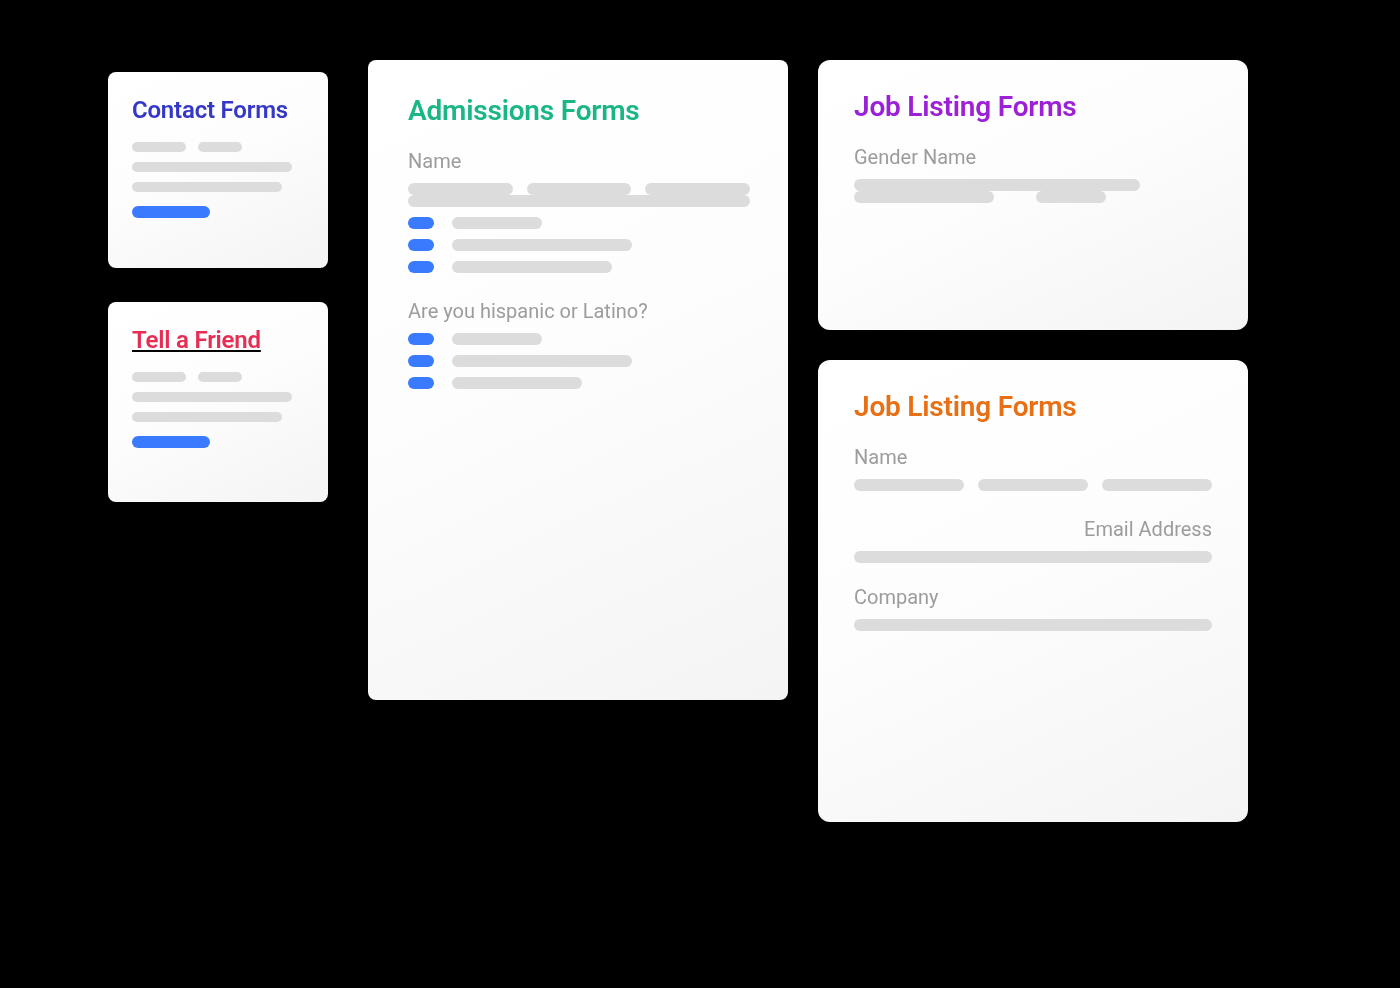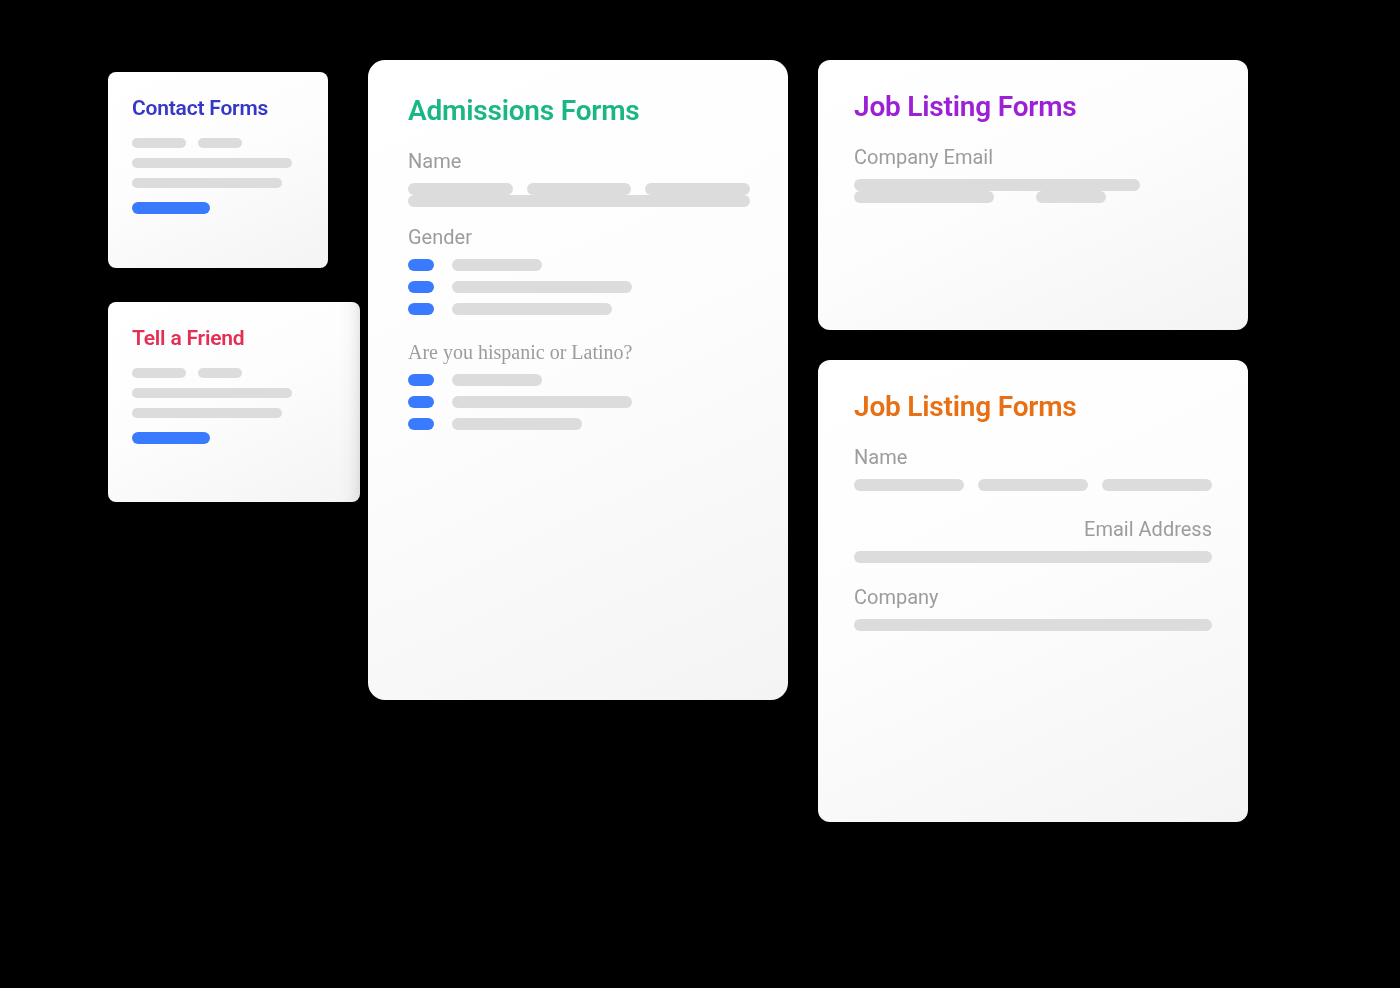--- a/index.html
+++ b/index.html
@@ -15,21 +15,21 @@
     height: 988px;
   }
   .card {
     position: absolute;
     background: linear-gradient(155deg, #ffffff 0%, #fdfdfd 45%, #f4f4f4 100%);
     border-radius: 10px;
     box-shadow: 0 8px 24px rgba(0,0,0,0.35);
     padding: 28px 30px 30px 30px;
   }
   .card-title {
-    font-size: 21px;
+    font-size: 24px;
     font-weight: 600;
     margin-bottom: 18px;
     letter-spacing: -0.2px;
   }
   .card-title.big {
     font-size: 28px;
     margin-bottom: 22px;
   }
   .field-label {
     color: #9c9c9c;
@@ -52,24 +52,24 @@
   }
   .btn-chip {
     background: #3a7afe;
     border-radius: 7px;
     height: 12px;
     width: 78px;
     margin-top: 14px;
   }
   
   #card-contact { left: 108px; top: 72px; width: 220px; height: 196px; padding: 24px 24px 24px 24px; border-radius: 8px;}
-  #card-tell   { left: 108px; top: 302px; width: 252px; height: 200px; padding: 24px 24px 24px 24px; border-radius: 8px;}
+  #card-tell   { left: 108px; top: 302px; width: 220px; height: 200px; padding: 24px 24px 24px 24px; border-radius: 8px; text-decoration: underline;}
 
   
-  #card-admissions { left: 368px; top: 60px; width: 420px; height: 640px; padding: 34px 38px 38px 40px; border-radius: 17px;}
+  #card-admissions { left: 368px; top: 60px; width: 420px; height: 640px; padding: 34px 38px 38px 40px; border-radius: 8px;}
 
   
   #card-job1 { left: 818px; top: 60px; width: 430px; height: 270px; padding: 30px 36px 34px 36px; border-radius: 12px;}
 
   
   #card-job2 { left: 818px; top: 360px; width: 430px; height: 462px; padding: 30px 36px 34px 36px; border-radius: 12px;}
 
   .opt-row { display:flex; align-items:center; gap:18px; margin-top:10px; }
   .opt-row .chip { width:26px; height:12px; border-radius:7px; }
   .opt-row .ph { height:12px; }
@@ -116,53 +116,52 @@
 
     <div class="field-label">Name</div>
     <div class="triple-row">
       <div class="ph h12"></div>
         <div class="ph h12"></div>
         <div class="ph h12"></div>
     </div>
 
     <div class="ph h12" style="width:100%;"></div>
 
-    <div class="field-label">Gender</div>
     <div class="opt-row">
         <div class="chip"></div>
         <div class="ph" style="width:90px;"></div>
       </div>
     <div class="opt-row">
         <div class="chip"></div>
         <div class="ph" style="width:180px;"></div>
       </div>
     <div class="opt-row">
         <div class="chip"></div>
         <div class="ph" style="width:160px;"></div>
       </div>
 
-    <div class="field-label" style="margin-top:26px;font-family:Liberation Serif, serif;">Are you hispanic or Latino?</div>
+    <div class="field-label" style="margin-top:26px;">Are you hispanic or Latino?</div>
     <div class="opt-row">
         <div class="chip"></div>
         <div class="ph" style="width:90px;"></div>
       </div>
     <div class="opt-row">
         <div class="chip"></div>
         <div class="ph" style="width:180px;"></div>
       </div>
     <div class="opt-row">
         <div class="chip"></div>
         <div class="ph" style="width:130px;"></div>
       </div>
   </div>
 
   <div id="card-job1" class="card">
     <div class="card-title big" style="color:#9b20d6;">Job Listing Forms</div>
 
-    <div class="field-label">Company Email</div>
+    <div class="field-label">Gender Name</div>
     <div class="ph h12" style="width:80%;"></div>
 
     <div class="row">
       <div class="ph h12" style="width:140px;"></div>
       <div style="width:18px;"></div>
       <div class="ph h12" style="width:70px;"></div>
     </div>
   </div>
 
   <div id="card-job2" class="card">

